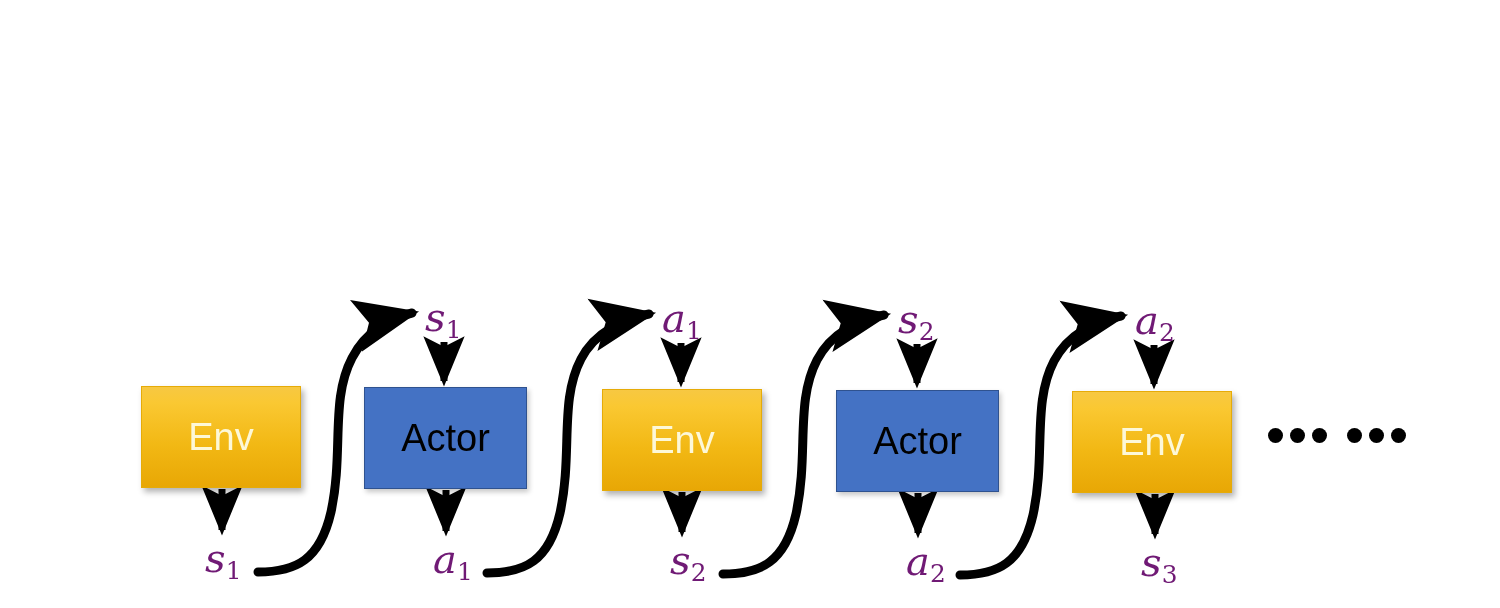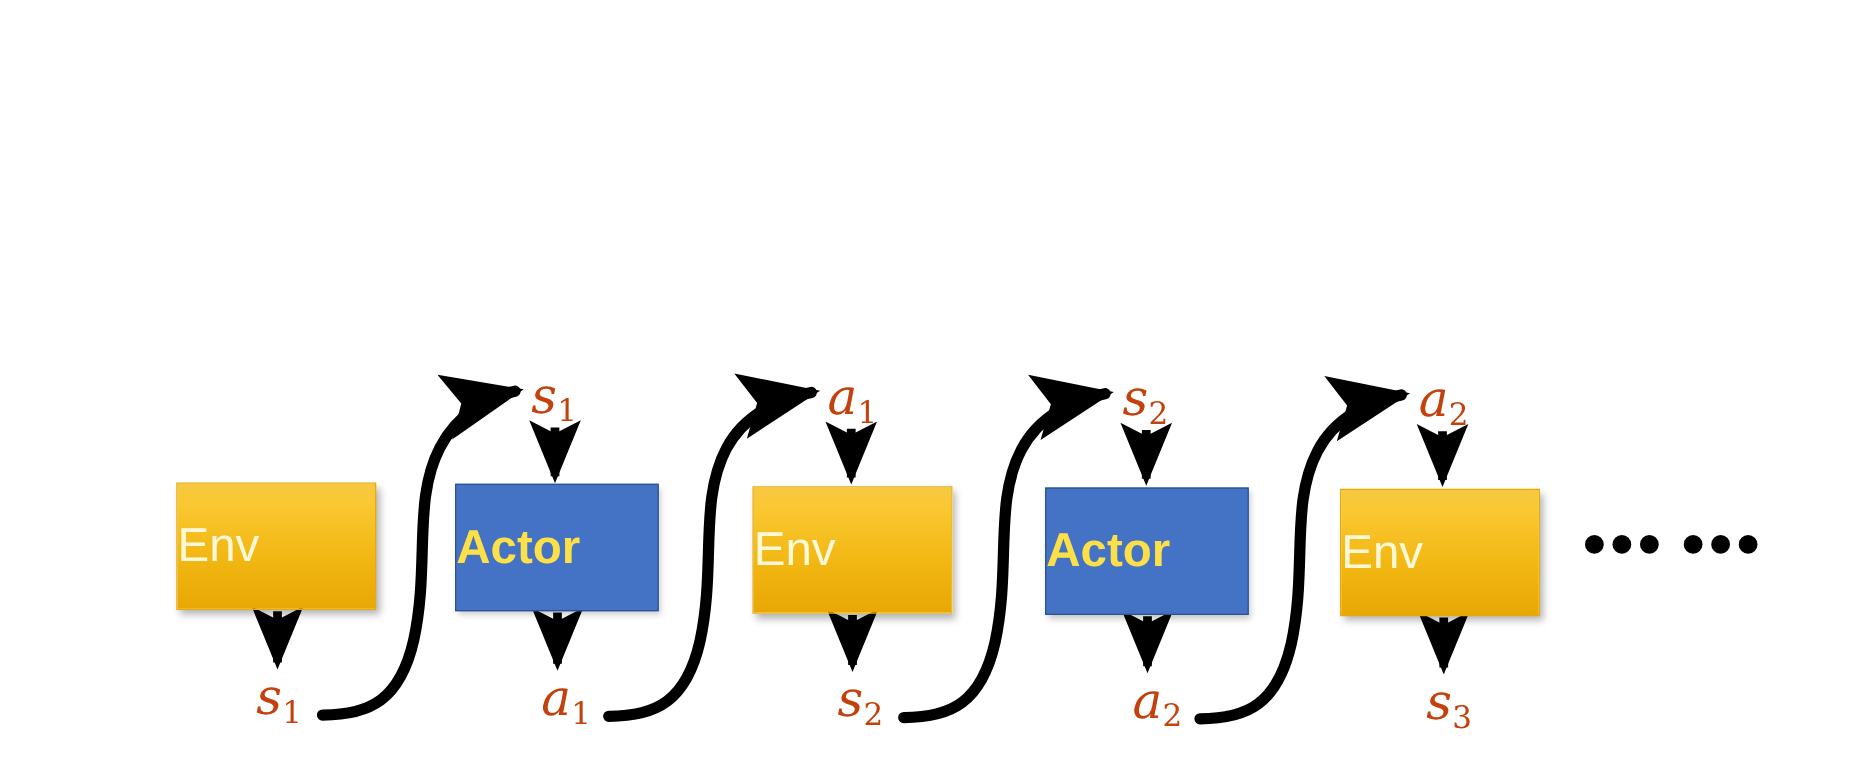--- a/index.html
+++ b/index.html
@@ -46,48 +46,47 @@
     width: 1500px;
     height: 608px;
     pointer-events: none;
   }
 
   
   .node {
     position: absolute;
     display: flex;
     align-items: center;
-    justify-content: flex-start;
+    justify-content: center;
     box-sizing: border-box;
     font-family: "Liberation Sans", sans-serif;
     font-size: 38px;
     font-weight: 400;
     line-height: 1;
   }
   .node-env {
     background: linear-gradient(180deg, #f7c842 0%, #fac832 16%, #f2b814 58%, #e8a705 100%);
     color: #fdf8d8;
     border: 1px solid #e6ab08;
     box-shadow: 3px 4px 6px rgba(0,0,0,0.30);
   }
   .node-actor {
     background: #4472c4;
-    color: #fde047;
+    color: #000000;
     border: 1px solid #2f528f;
     box-shadow: 2px 3px 5px rgba(0,0,0,0.22);
-    font-weight: bold;
   }
 
   
   .mlabel {
     position: absolute;
     font-family: "DejaVu Serif", "Liberation Serif", serif;
     font-style: italic;
     font-size: 40px;
-    color: #c2410c;
+    color: #701a75;
     white-space: nowrap;
     line-height: 1;
   }
   .mlabel sub {
     font-style: normal;
     font-size: 0.62em;
     vertical-align: baseline;
     position: relative;
     top: 0.30em;
     left: 0.01em;

